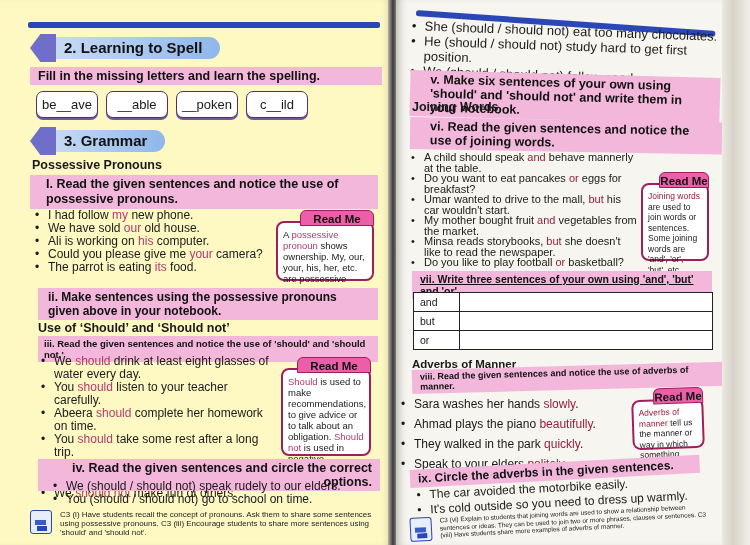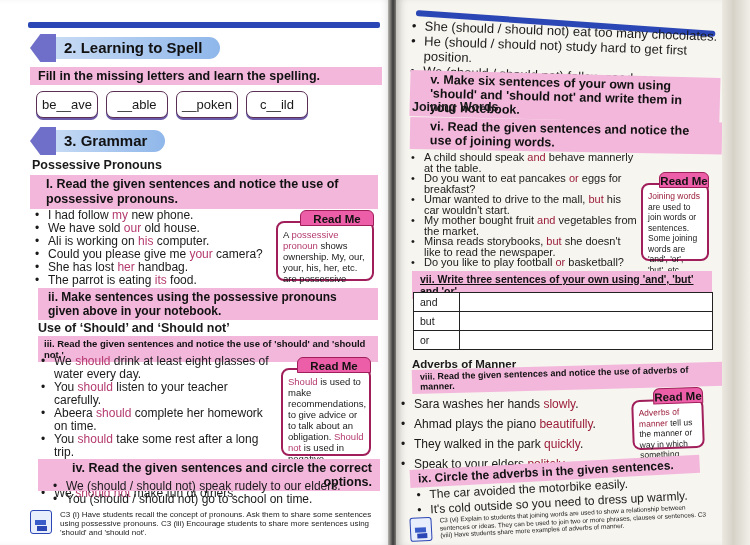--- a/index.html
+++ b/index.html
@@ -1,19 +1,19 @@
 <!DOCTYPE html>
 <html><head>
 <meta charset="utf-8">
 <style>
   * { box-sizing: border-box; margin: 0; padding: 0; }
   html, body { width: 750px; height: 545px; overflow: hidden; background: #d9d6d0; }
   body { font-family: "Liberation Sans", sans-serif; color: #1a1a1a; position: relative; }
 
-  .page { position: absolute; top: 0; height: 545px; background: #ffffff; overflow: hidden; }
+  .page { position: absolute; top: 0; height: 545px; background: #fef9c3; overflow: hidden; }
   .page-left { left: 0; width: 392px; box-shadow: inset -8px 0 10px -6px rgba(0,0,0,0.25); }
   .page-right { left: 396px; width: 354px; background: #f7f5ef; box-shadow: inset 8px 0 10px -6px rgba(0,0,0,0.3); }
   .spine { position: absolute; left: 388px; top: 0; width: 10px; height: 545px; background: linear-gradient(90deg,#b9b6b0,#3a3a3a 50%,#a9a6a0); }
   .right-edge { position: absolute; left: 722px; top: 0; width: 28px; height: 545px; background: linear-gradient(90deg,#ece9e1,#d6d2c8 40%,#f1efe9); }
 
   .top-rule { position: absolute; left: 28px; top: 22px; width: 352px; height: 6px; background: #2b46b5; border-radius: 2px; }
   .top-rule-r { position: absolute; left: 20px; top: 10px; width: 300px; height: 6px; background: #2b46b5; transform: rotate(4deg); transform-origin: left; border-radius: 3px; }
 
   .section-head { position: absolute; left: 30px; height: 24px; display: flex; align-items: center; }
   .hex { width: 26px; height: 28px; background: #6f6fc9; clip-path: polygon(40% 0,100% 0,100% 100%,40% 100%,0 50%); }
@@ -72,21 +72,20 @@
 
   <div class="subhead" style="left:32px; top:158px;">Possessive Pronouns</div>
 
   <div class="task" style="left:30px; top:175px; width:348px; font-size:12.5px; line-height:15px; padding-left:16px;">I.  Read the given sentences and notice the use of possessive pronouns.</div>
 
   <ul class="blist" style="left:32px; top:209px; width:240px;">
     <li><span>I had follow </span><span class="hl">my</span><span> new phone.</span></li>
     <li><span>We have sold </span><span class="hl">our</span><span> old house.</span></li>
     <li><span>Ali is working on </span><span class="hl">his</span><span> computer.</span></li>
     <li><span>Could you please give me </span><span class="hl">your</span><span> camera?</span></li>
-    <li><span>She has lost </span><span class="hl">her</span><span> handbag.</span></li>
     <li><span>The parrot is eating </span><span class="hl">its</span><span> food.</span></li>
   </ul>
 
   <div class="readme" style="left:276px; top:221px; width:98px; height:60px;">
     <div class="readme-tab">Read Me</div>
     <span>A </span><span class="hl">possessive pronoun</span><span> shows ownership. My, our, your, his, her, etc. are possessive pronouns.</span>
   </div>
 
   <div class="task" style="left:38px; top:288px; width:340px; font-size:12px; line-height:14px; padding-left:10px;">ii.  Make sentences using the possessive pronouns given above in your notebook.</div>
 

